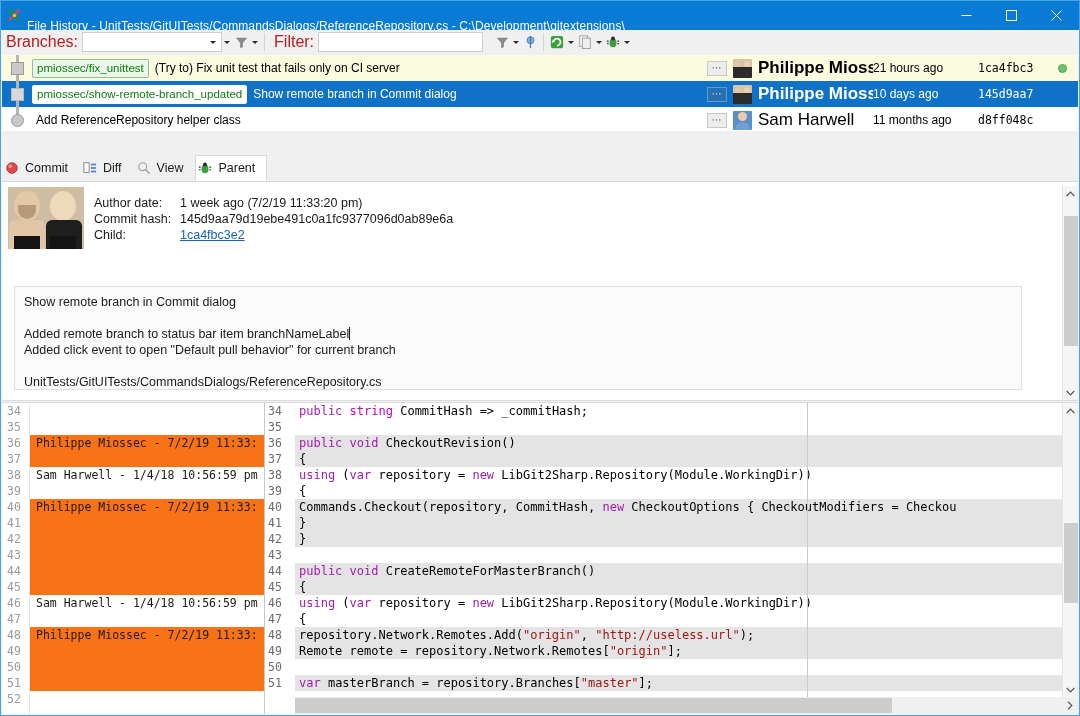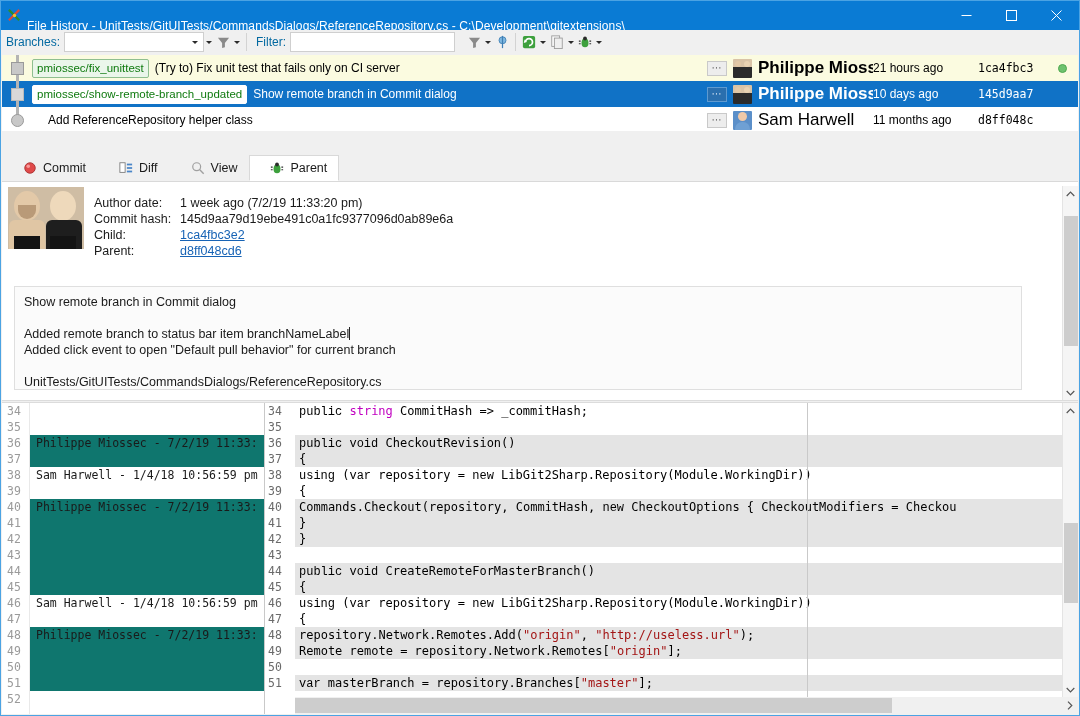--- a/index.html
+++ b/index.html
@@ -46,22 +46,22 @@
     display: flex; align-items: center; justify-content: center;
   }
   .tb-btn svg { display: block; }
 
   
   .toolbar {
     height: 24px;
     background: #f0f0f0;
     display: flex;
     align-items: center;
-    font-size: 12px;
-    color: #0369a1;
+    font-size: 16px;
+    color: #b91c1c;
     border-bottom: 0;
     position: relative;
   }
   .tbl-label { padding: 0 4px 0 5px; white-space: nowrap; }
   .tbl-combo {
     height: 20px;
     background: #ffffff;
     border: 1px solid #cfcfcf;
     display: flex; align-items: center;
     position: relative;
@@ -102,21 +102,21 @@
   .revrow {
     height: 26px;
     display: flex;
     align-items: center;
     font-size: 12px;
     position: relative;
     white-space: nowrap;
   }
   .revrow.r0 { background: #fbfbe0; }
   .revrow.r1 { background: #1072c6; color: #ffffff; }
-  .revrow.r2 { background: #ffffff; gap: 12px; }
+  .revrow.r2 { background: #ffffff; }
   .graphcol {
     width: 30px; height: 26px; position: relative; flex: 0 0 auto;
   }
   .graph-line {
     position: absolute; left: 14px; top: 0; width: 3px; height: 26px;
     background: #b4b4b4;
   }
   .graph-node-sq {
     position: absolute; left: 9px; top: 7px;
     width: 13px; height: 13px;
@@ -208,21 +208,21 @@
   .tabstrip {
     position: absolute; left: 1px; top: 155px; right: 1px;
     height: 26px;
     background: #f0f0f0;
     display: flex; align-items: flex-end;
     border-bottom: 1px solid #d9d9d9;
   }
   .tab {
     height: 26px;
     display: flex; align-items: center;
-    padding: 0 11px 0 20px;
+    padding: 0 11px 0 2px;
     font-size: 12.5px;
     color: #1a1a1a;
     background: #f0f0f0;
     border: 1px solid transparent;
     white-space: nowrap;
   }
   .tab .ticon { margin-right: 6px; display: flex; align-items: center; }
   .tab.active {
     background: #ffffff;
     border: 1px solid #d9d9d9;
@@ -333,21 +333,21 @@
     font-size: 11.5px;
     color: #1a1a1a;
     overflow: hidden;
     position: relative;
     border-right: 1px solid #c9c9c9;
   }
   .ln {
     height: 16px; line-height: 16px; white-space: nowrap;
     padding-left: 6px; overflow: hidden;
   }
-  .ln.shade { background: #0f766e; }
+  .ln.shade { background: #f97316; }
   .gutter-num .ln { padding-left: 2px; }
 
   .codepane {
     flex: 1 1 auto; position: relative; overflow: hidden;
     background: #ffffff;
   }
   .code-gutter {
     position: absolute; left: 0; top: 0; width: 30px; height: 100%;
     font-family: "DejaVu Sans Mono", monospace;
     font-size: 11.5px; color: #6a6a6a;
@@ -357,21 +357,21 @@
   .code-gutter .ln { padding-left: 3px; }
   .code-body {
     position: absolute; left: 30px; top: 0; right: 0; height: 100%;
     font-family: "DejaVu Sans Mono", monospace;
     font-size: 12px;
     white-space: pre;
     overflow: hidden;
   }
   .code-body .ln { padding-left: 4px; height: 16px; line-height: 16px; }
   .code-body .ln.shade { background: #e4e4e4; }
-  .kw { color: #000000; font-family: Liberation Mono, monospace; }
+  .kw { color: #a21caf; }
   .kw2 { color: #c000c0; }
   .str { color: #a31515; }
 
   .colsplit {
     position: absolute; top: 0; bottom: 0; width: 1px; background: #c9c9c9;
   }
 
   .hscroll {
     position: absolute; left: 0; right: 0; bottom: 0; height: 17px;
     background: #f0f0f0; display: flex; align-items: center;
@@ -622,24 +622,20 @@
           <span class="k">Author date:</span>
           <span class="v">1 week ago (7/2/19 11:33:20 pm)</span>
         </div>
         <div class="fld">
           <span class="k">Commit hash:</span>
           <span class="v">145d9aa79d19ebe491c0a1fc9377096d0ab89e6a</span>
         </div>
         <div class="fld">
           <span class="k">Child:</span>
           <span class="v lnk">1ca4fbc3e2</span>
-        </div>
-        <div class="fld">
-          <span class="k">Parent:</span>
-          <span class="v lnk">d8ff048cd6</span>
         </div>
       </div>
     </div>
 
     <div class="msgbox">
       <div>Show remote branch in Commit dialog</div>
       <div class="msg-blank"></div>
       <div><span>Added remote branch to status bar item branchNameLabel</span><i class="caretbar"></i></div>
       <div>Added click event to open "Default pull behavior" for current branch</div>
       <div class="msg-blank"></div>

